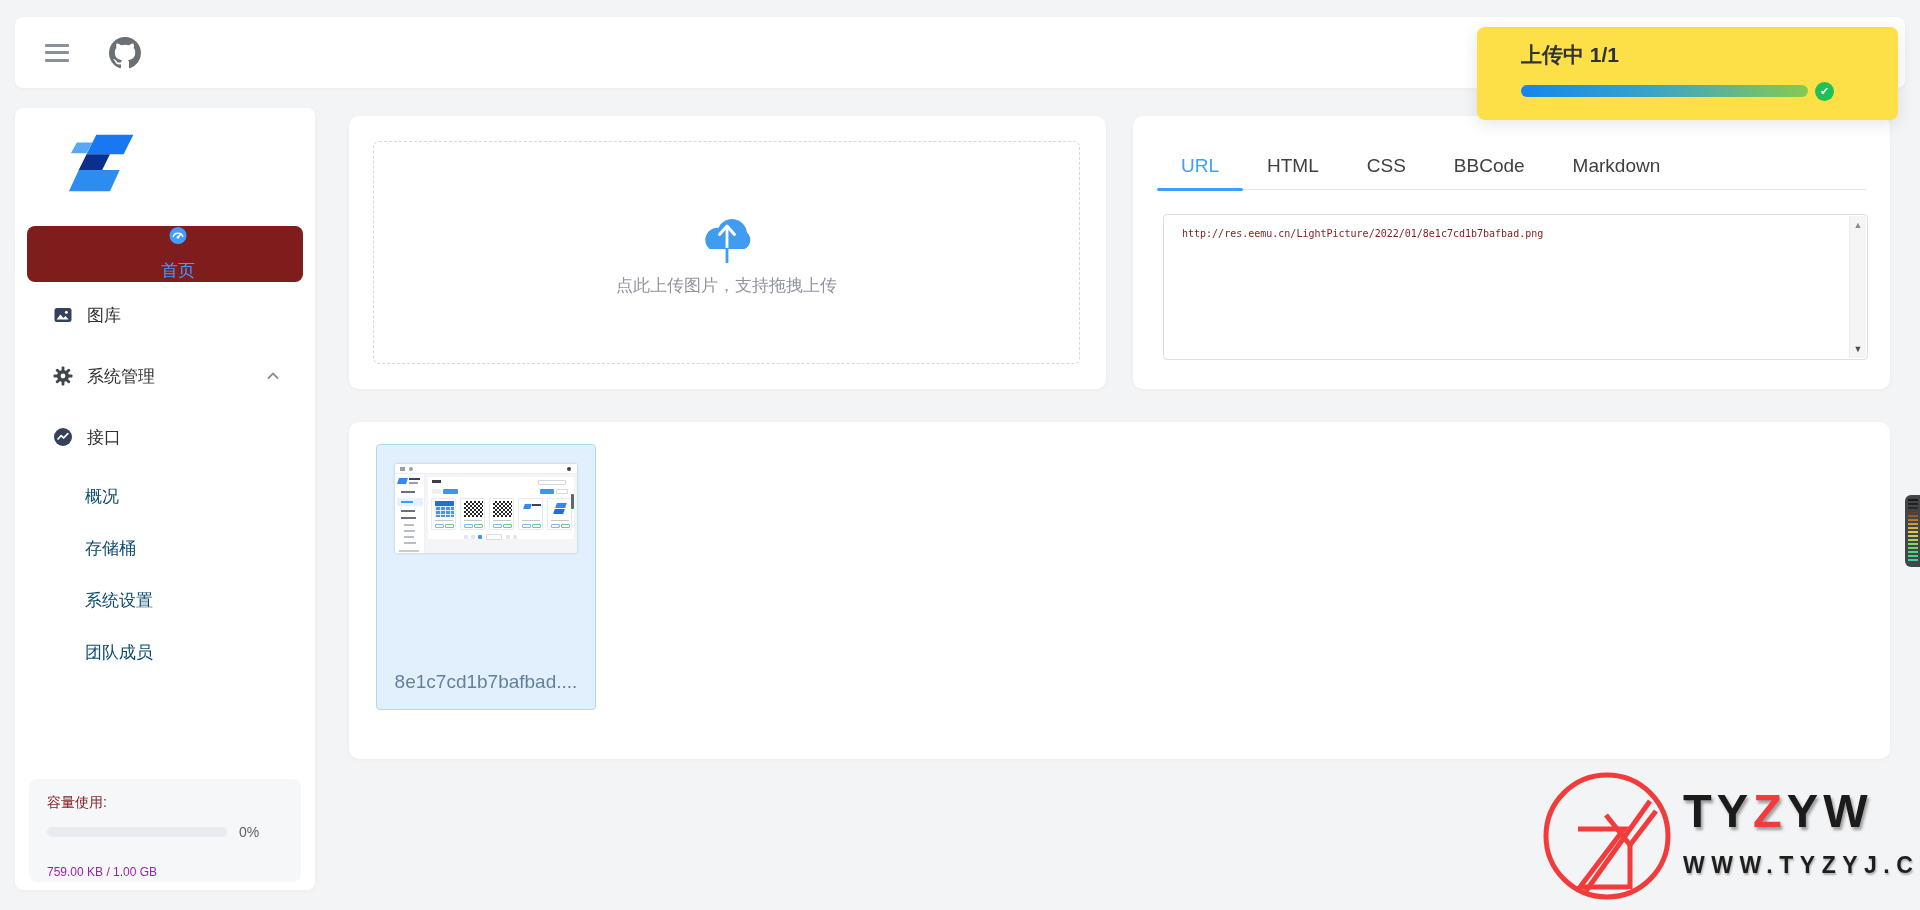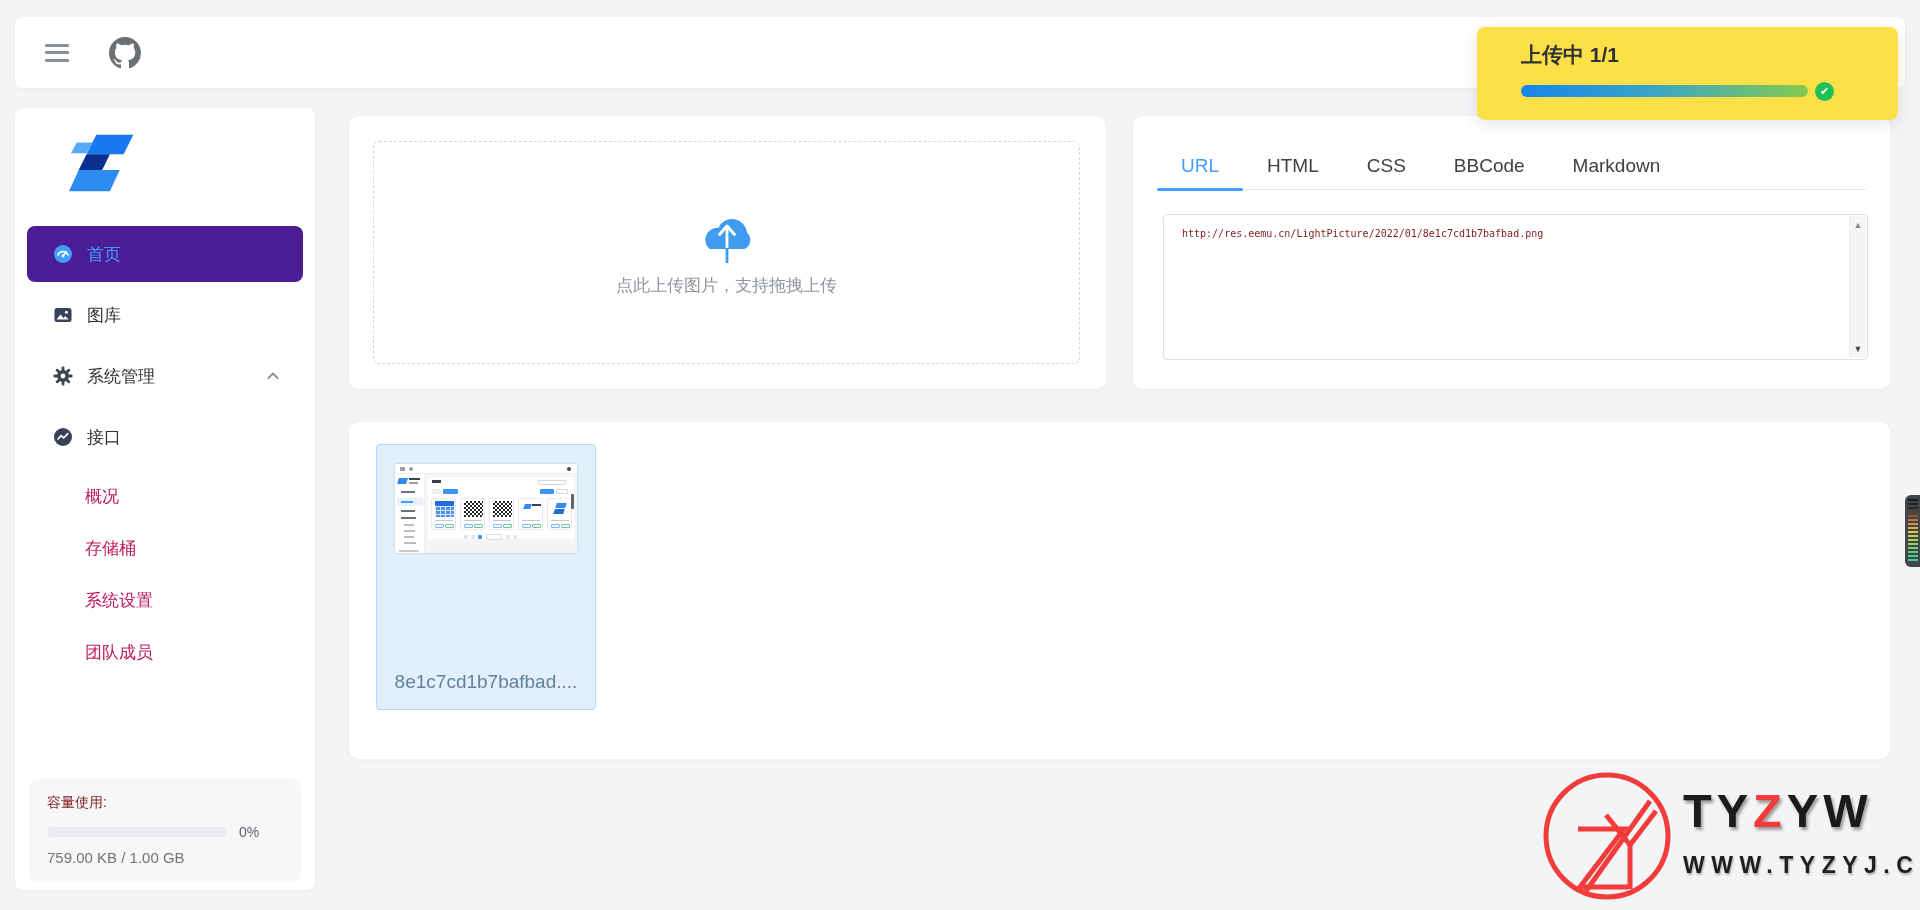--- a/index.html
+++ b/index.html
@@ -28,30 +28,30 @@
 
   
   .sidebar { left:15px; top:108px; width:300px; height:782px; border-radius:8px; }
   .logo { position:absolute; left:52px; top:26px; display:flex; align-items:center; gap:6px; }
   .logo-txt { display:flex; flex-direction:column; }
   .logo-sub { font-size:16px; color:#7d848e; letter-spacing:1px; }
   .logo-main { font-size:28px; font-weight:800; color:#17181a; letter-spacing:.5px; }
   .menu { position:absolute; left:12px; top:118px; width:276px; }
   .m-item { height:56px; display:flex; align-items:center; gap:14px; padding-left:26px;
             font-size:17px; color:#303133; border-radius:8px; cursor:pointer; margin-bottom:5px; position:relative; }
-  .m-item.active { background:#4c1d95; color:#409eff; }
+  .m-item.active { background:#7f1d1d; color:#409eff;flex-direction:column; }
   .m-item .chev { position:absolute; right:22px; top:20px; }
-  .m-sub { height:52px; display:flex; align-items:center; padding-left:58px; font-size:17px; color:#be185d; cursor:pointer; }
+  .m-sub { height:52px; display:flex; align-items:center; padding-left:58px; font-size:17px; color:#0c4a6e; cursor:pointer; }
   .cap-box { position:absolute; left:14px; top:671px; width:272px; height:103px; background:#f6f7f9; border-radius:8px; padding:15px 18px; }
   .cap-label { font-size:14px; color:#7f1d1d; }
   .cap-row { display:flex; align-items:center; gap:12px; margin-top:12px; }
   .cap-track { width:180px; height:10px; background:#e9ebf0; border-radius:5px; overflow:hidden; }
   .cap-fill { height:100%; background:#409eff; border-radius:5px; }
   .cap-pct { font-size:14px; color:#606266; }
-  .cap-usage { font-size:15px; color:#737373; margin-top:9px; }
+  .cap-usage { font-size:12px; color:#a21caf; margin-top:25px; }
 
   
   .upload-card { left:349px; top:116px; width:757px; height:273px; }
   .dropzone { position:absolute; left:24px; top:25px; right:26px; bottom:25px; border:1px dashed #d4d7de;
               border-radius:6px; display:flex; flex-direction:column; align-items:center; justify-content:center;
               gap:6px; cursor:pointer; }
   .drop-hint { font-size:17px; color:#8f959e; }
 
   
   .code-card { left:1133px; top:116px; width:757px; height:273px; }

